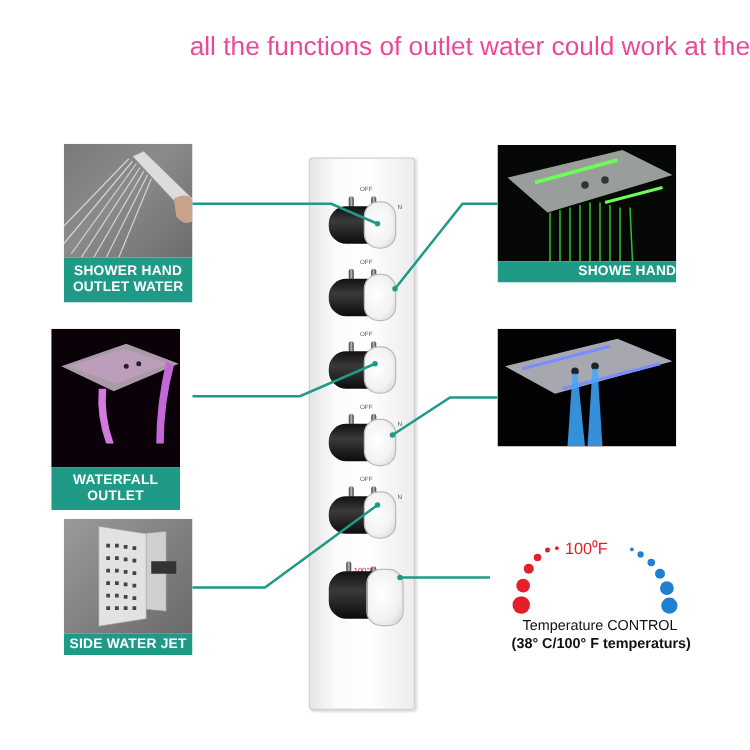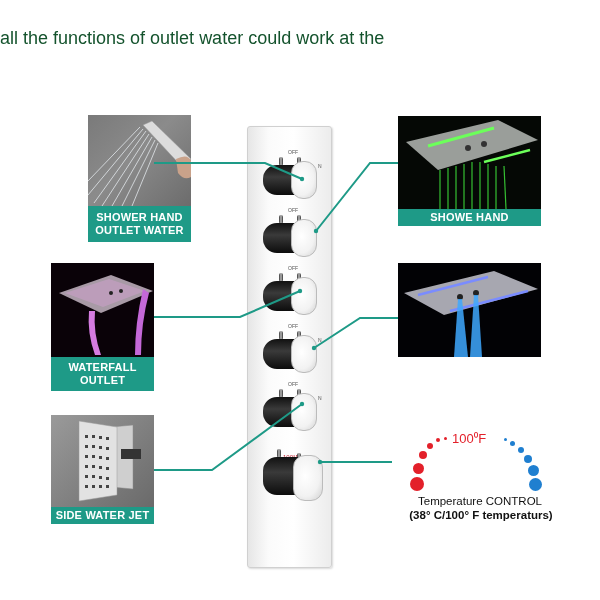--- a/index.html
+++ b/index.html
@@ -1,38 +1,38 @@
 <!DOCTYPE html>
 <html><head>
 <meta charset="utf-8">
 <style>
   html, body { margin: 0; padding: 0; background: #ffffff; }
   body { width: 600px; height: 600px; position: relative; overflow: hidden; font-family: "Liberation Sans", sans-serif; }
-  .headline { position: absolute; left: 0; top: 26px; width: 600px; text-align: left; color: #14532d; font-size: 18px; line-height: 24px; }
+  .headline { position: absolute; left: 0; top: 26px; width: 600px; text-align: right; color: #ec4899; font-size: 21px; line-height: 24px; }
   .headline div { white-space: nowrap; }
 
   .card { position: absolute; overflow: hidden; }
   .card .photo { position: absolute; left: 0; top: 0; right: 0; }
   .card .label { position: absolute; left: 0; right: 0; bottom: 0; background: #1e9a87; color: #ffffff; font-weight: bold; font-size: 11px; text-align: center; display: flex; flex-direction: column; justify-content: center; line-height: 13px; letter-spacing: 0.2px; }
 
-  #card-shower-hand { left: 51px; top: 115px; width: 103px; height: 127px; margin-left: 37px; }
+  #card-shower-hand { left: 51px; top: 115px; width: 103px; height: 127px; }
   #card-shower-hand .photo { bottom: 36px; background: linear-gradient(135deg,#7a7a7a 0%,#8b8b8b 45%,#6c6c6c 100%); }
   #card-shower-hand .label { height: 36px; }
 
-  #card-waterfall { left: 51px; top: 263px; width: 103px; height: 128px; }
+  #card-waterfall { left: 41px; top: 263px; width: 103px; height: 145px; }
   #card-waterfall .photo { bottom: 34px; background: #0a0208; }
   #card-waterfall .label { height: 34px; }
 
   #card-side-jet { left: 51px; top: 415px; width: 103px; height: 109px; text-decoration: underline; }
   #card-side-jet .photo { bottom: 17px; background: linear-gradient(135deg,#9a9a9a 0%,#7d7d7d 60%,#6a6a6a 100%); }
   #card-side-jet .label { height: 17px; }
 
   #card-showe-hand { left: 398px; top: 116px; width: 143px; height: 110px; }
   #card-showe-hand .photo { bottom: 17px; background: #050805; }
-  #card-showe-hand .label { height: 17px; }
+  #card-showe-hand .label { height: 17px; text-align: right; }
 
   #card-massage { left: 398px; top: 263px; width: 143px; height: 111px; }
   #card-massage .photo { bottom: 17px; background: #020205; }
   #card-massage .label { height: 17px; }
 
   .panel { position: absolute; left: 247px; top: 126px; width: 83px; height: 440px; background: linear-gradient(90deg,#e6e6e6 0%,#fbfbfb 25%,#ffffff 55%,#ececec 100%); border: 1px solid #d0d0d0; border-radius: 3px; box-shadow: 1px 1px 2px rgba(0,0,0,0.15); }
   .valve { position: absolute; left: 15px; width: 60px; height: 46px; }
   .valve .off { position: absolute; left: 25px; top: -2px; font-size: 5px; color: #555; }
   .valve .on { position: absolute; left: 55px; top: 12px; font-size: 5px; color: #555; }
   .valve .pin { position: absolute; top: 6px; width: 4px; height: 9px; background: linear-gradient(90deg,#333,#bbb,#333); border-radius: 2px; }

